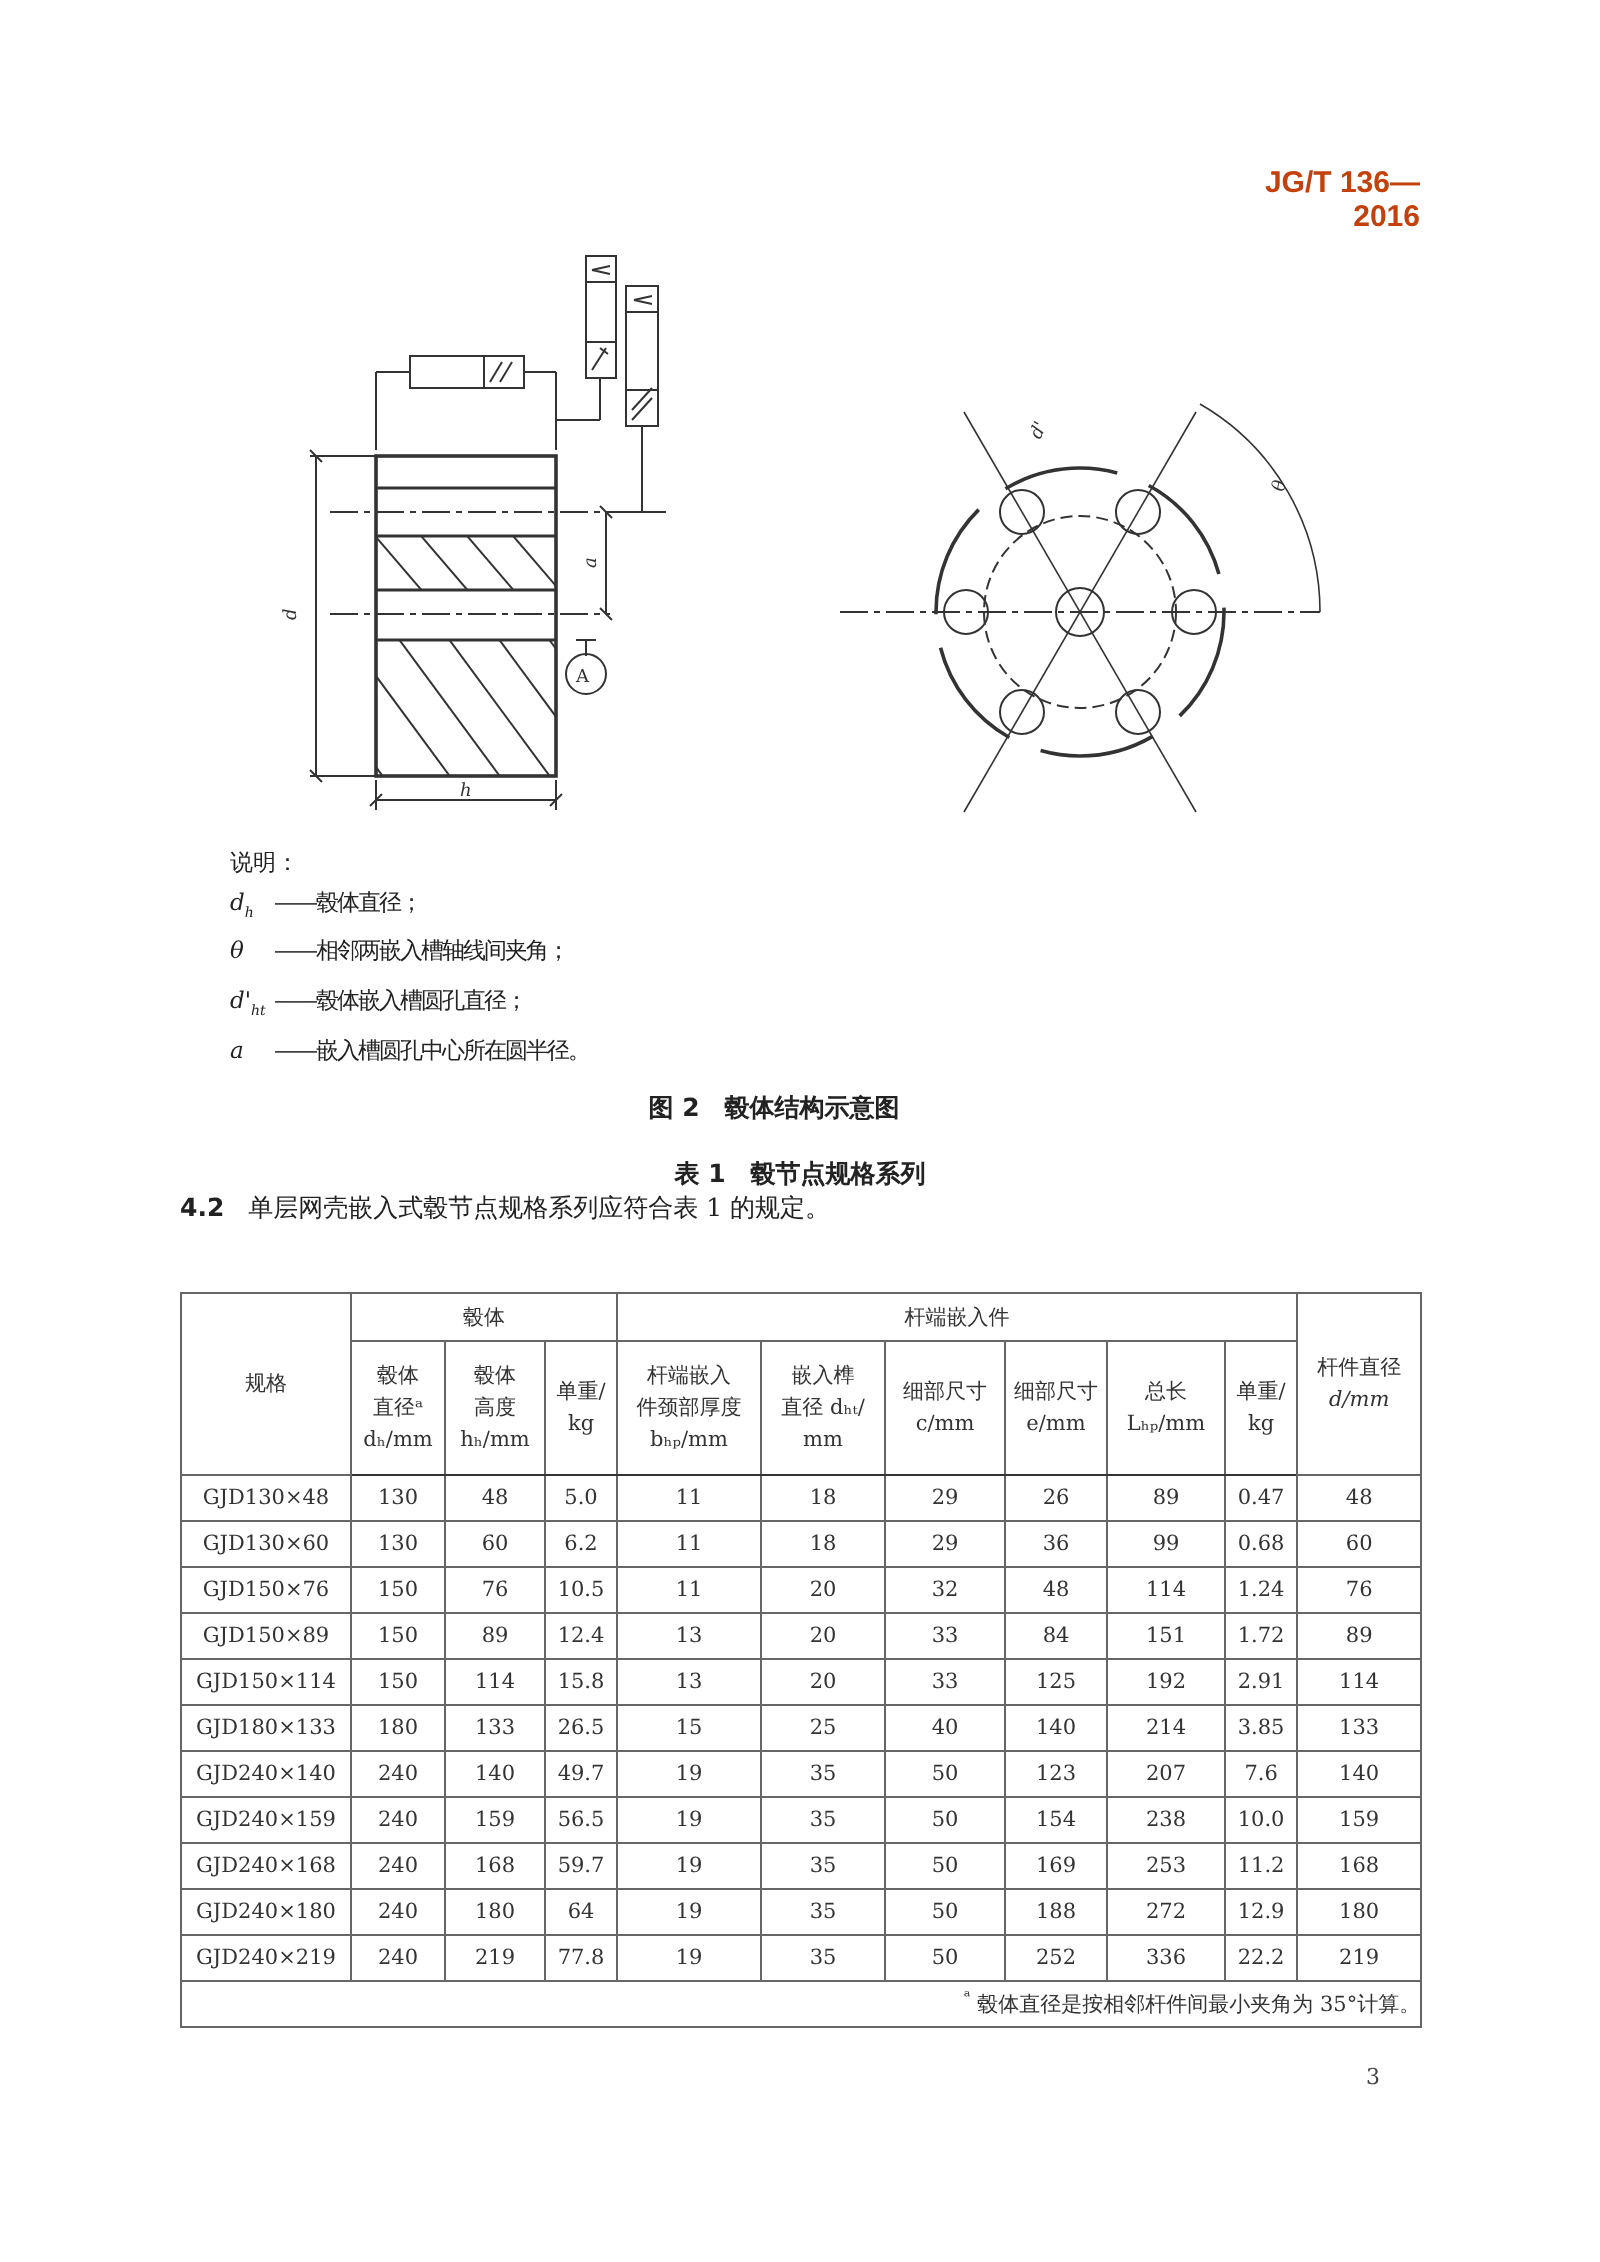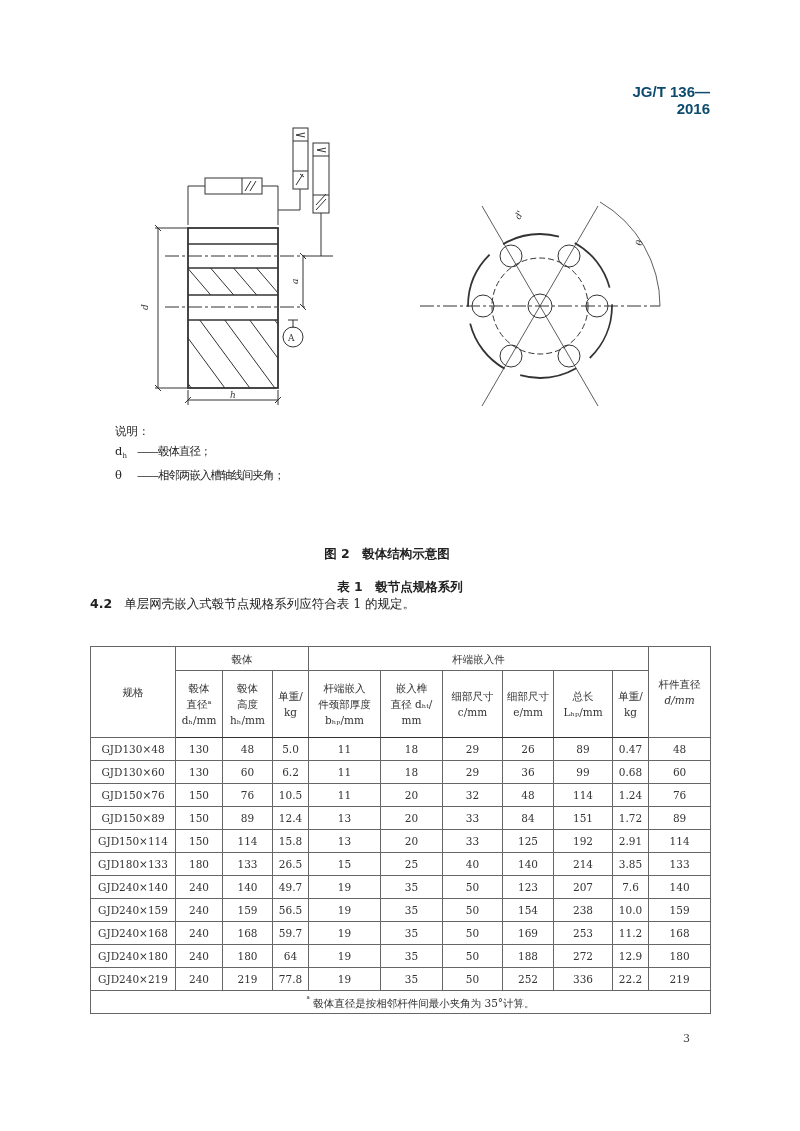--- a/index.html
+++ b/index.html
@@ -1,39 +1,39 @@
 <!DOCTYPE html>
 <html><head>
 <meta charset="utf-8">
 <style>
   html, body { margin: 0; padding: 0; background: #ffffff; }
   body { width: 800px; height: 1131px; position: relative; overflow: hidden;
          font-family: "DejaVu Serif", "Liberation Serif", serif; color: #222; }
   .std-code { position: absolute; left: 600px; top: 83px; width: 110px; text-align: right;
-              font-family: "Liberation Sans", sans-serif; font-size: 15px; font-weight: bold; color: #0c4a6e; }
+              font-family: "Liberation Sans", sans-serif; font-size: 15px; font-weight: bold; color: #c2410c; }
   .figure { position: absolute; left: 0; top: 0; }
   .legend { position: absolute; left: 115px; top: 422px; font-size: 11.5px; line-height: 19.5px; color: #222; }
-  .legend .sym { display: inline-block; width: 22px; }
+  .legend .sym { display: inline-block; width: 22px; font-style: italic; }
   .legend .dash { letter-spacing: -1px; text-align: right; }
   .fig-caption { position: absolute; left: 0; width: 688px; top: 546px; text-align: center;
                  font-family: "DejaVu Sans", sans-serif; font-weight: bold; font-size: 12.5px; margin-left: 43px; }
   .clause { position: absolute; left: 90px; top: 596px; font-size: 12.5px; }
   .clause .num { font-family: "DejaVu Sans", sans-serif; font-weight: bold; margin-right: 12px; }
   .tbl-caption { position: absolute; left: 0; width: 800px; top: 579px; text-align: center;
                  font-family: "DejaVu Sans", sans-serif; font-weight: bold; font-size: 12.5px; }
   table.spec { position: absolute; left: 90px; top: 646px; width: 620px; border-collapse: collapse;
                font-size: 10.5px; table-layout: fixed; border: 1.6px solid #333; }
   table.spec td, table.spec th { border: 1px solid #666; text-align: center; padding: 0; font-weight: normal;
                color: #333; }
   table.spec th { line-height: 16px; text-align: center; }
   table.spec tr.data td { height: 22px; }
   table.spec tr.hdr1 th { height: 23px; }
   table.spec tr.hdr2 th { height: 66px; }
   table.spec thead tr:last-child th { border-bottom: 1.6px solid #333; }
-  table.spec td.note { text-align: center; padding-left: 40px; height: 22px; border-top: 1.6px solid #333; }
+  table.spec td.note { text-align: right; padding-left: 40px; height: 22px; border-top: 1.6px solid #333; }
   .page-num { position: absolute; left: 683px; top: 1032px; font-size: 11px; color: #444; }
   sub { font-size: 7px; }
 </style>
 </head>
 <body>
 
 <div class="std-code">JG/T 136—2016</div>
 
 <svg class="figure" width="800" height="420" viewBox="0 0 800 420">
   <g stroke="#333" fill="none" stroke-width="1">
@@ -139,20 +139,22 @@
   <g font-family="DejaVu Serif, serif" font-size="9" fill="#333" font-style="italic">
     <text x="520" y="220" transform="rotate(-65 520 220)">d'</text>
     <text x="642" y="246" transform="rotate(-80 642 246)">θ</text>
   </g>
 </svg>
 
 <div class="legend">
   <div>说明：</div>
   <div><span class="sym"><span>d</span><sub>h</sub></span><span class="dash">——毂体直径；</span></div>
   <div><span class="sym"><span>θ</span><sub></sub></span><span class="dash">——相邻两嵌入槽轴线间夹角；</span></div>
+  <div><span class="sym"><span>d'</span><sub>ht</sub></span><span class="dash">——毂体嵌入槽圆孔直径；</span></div>
+  <div><span class="sym"><span>a</span><sub></sub></span><span class="dash">——嵌入槽圆孔中心所在圆半径。</span></div>
 </div>
 
 <div class="fig-caption">图 2　毂体结构示意图</div>
 
 <div class="clause">
   <span class="num">4.2</span><span>单层网壳嵌入式毂节点规格系列应符合表 1 的规定。</span>
 </div>
 
 <div class="tbl-caption">表 1　毂节点规格系列</div>
 

